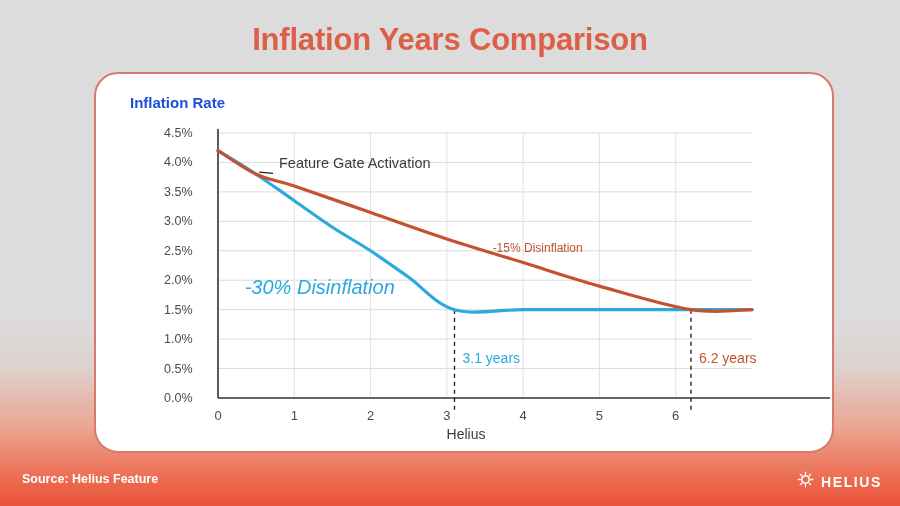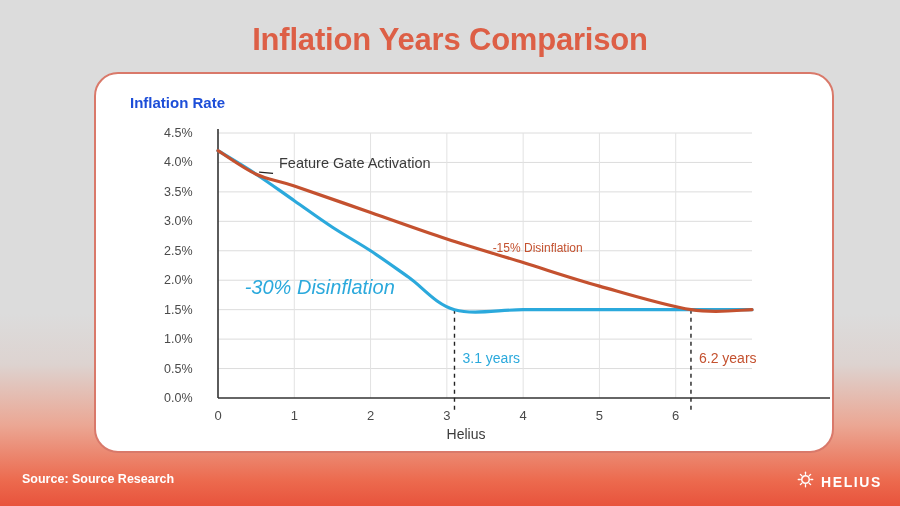--- a/index.html
+++ b/index.html
@@ -97,21 +97,21 @@
         <line x1="594.9714285714285" y1="235.66666666666669" x2="594.9714285714285" y2="338" stroke="#222" stroke-width="1.4" stroke-dasharray="4,4"></line>
         <path d="M122.00,76.67 C128.36,80.59 147.43,91.88 160.14,100.22 C172.86,108.56 185.57,117.89 198.29,126.72 C211.00,135.56 223.71,144.88 236.43,153.22 C249.14,161.56 261.86,168.44 274.57,176.78 C287.29,185.12 298.73,193.46 312.71,203.28 C326.70,213.09 339.41,230.27 358.49,235.67 C377.56,241.06 402.99,235.67 427.14,235.67 C451.30,235.67 475.46,235.67 503.43,235.67 C531.40,235.67 569.54,235.67 594.97,235.67 C620.40,235.67 645.83,235.67 656.00,235.67" fill="none" stroke="#2ba9dc" stroke-width="3.2" stroke-linecap="round" stroke-linejoin="round"></path>
         <path d="M122.00,76.67 C128.36,80.59 147.43,94.33 160.14,100.22 C172.86,106.11 179.21,105.62 198.29,112.00 C217.36,118.38 249.14,129.67 274.57,138.50 C300.00,147.33 325.43,156.66 350.86,165.00 C376.29,173.34 401.71,180.70 427.14,188.56 C452.57,196.41 475.46,204.26 503.43,212.11 C531.40,219.96 569.54,231.74 594.97,235.67 C620.40,239.59 645.83,235.67 656.00,235.67" fill="none" stroke="#c4512f" stroke-width="3.2" stroke-linecap="round" stroke-linejoin="round"></path>
         <line x1="163.14285714285714" y1="98.22222222222223" x2="177.02857142857144" y2="99.38888888888889" stroke="#222" stroke-width="1.3"></line>
       </svg>
   <div class="ytick" style="top: 324px; right: 626px;">0.0%</div><div class="ytick" style="top: 294.556px; right: 626px;">0.5%</div><div class="ytick" style="top: 265.111px; right: 626px;">1.0%</div><div class="ytick" style="top: 235.667px; right: 626px;">1.5%</div><div class="ytick" style="top: 206.222px; right: 626px;">2.0%</div><div class="ytick" style="top: 176.778px; right: 626px;">2.5%</div><div class="ytick" style="top: 147.333px; right: 626px;">3.0%</div><div class="ytick" style="top: 117.889px; right: 626px;">3.5%</div><div class="ytick" style="top: 88.4444px; right: 626px;">4.0%</div><div class="ytick" style="top: 59px; right: 626px;">4.5%</div><div class="xtick" style="left: 107px; top: 334px;">0</div><div class="xtick" style="left: 183.286px; top: 334px;">1</div><div class="xtick" style="left: 259.571px; top: 334px;">2</div><div class="xtick" style="left: 335.857px; top: 334px;">3</div><div class="xtick" style="left: 412.143px; top: 334px;">4</div><div class="xtick" style="left: 488.429px; top: 334px;">5</div><div class="xtick" style="left: 564.714px; top: 334px;">6</div><div class="ann" id="ann-gate" style="left: 183.029px; top: 81.3889px; color: rgb(59, 59, 59);">Feature Gate Activation</div><div class="ann" id="ann-blue" style="left: 148.7px; top: 202.111px; color: rgb(43, 169, 220);">-30% Disinflation</div><div class="ann" id="ann-red" style="left: 396.629px; top: 166.778px; color: rgb(196, 81, 47);">-15% Disinflation</div><div class="ann" id="lbl-blue" style="left: 366.486px; top: 276px; color: rgb(43, 169, 220);">3.1 years</div><div class="ann" id="lbl-red" style="left: 602.971px; top: 276px; color: rgb(196, 81, 47);">6.2 years</div></div>
 
   <div id="axis-title-x">Helius</div>
 </div>
 
-<div id="source">Source: Source Research</div>
+<div id="source">Source: Helius Feature</div>
 
 <div id="logo">
   <span>
     <svg width="17" height="17" viewBox="0 0 34 34">
       <g fill="none" stroke="#ffffff" stroke-width="3">
         <circle cx="17" cy="17" r="7.5"></circle>
       </g>
       <g stroke="#ffffff" stroke-width="2.6" stroke-linecap="round">
         <line x1="17" y1="2.5" x2="17" y2="6.5"></line>
         <line x1="17" y1="27.5" x2="17" y2="31.5"></line>

